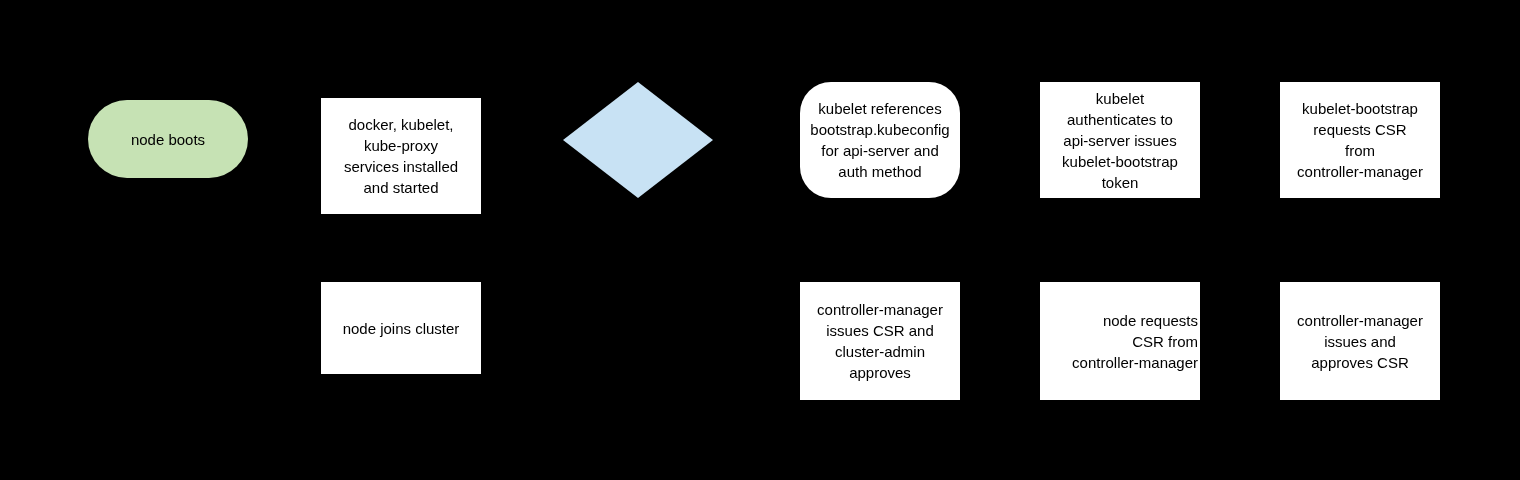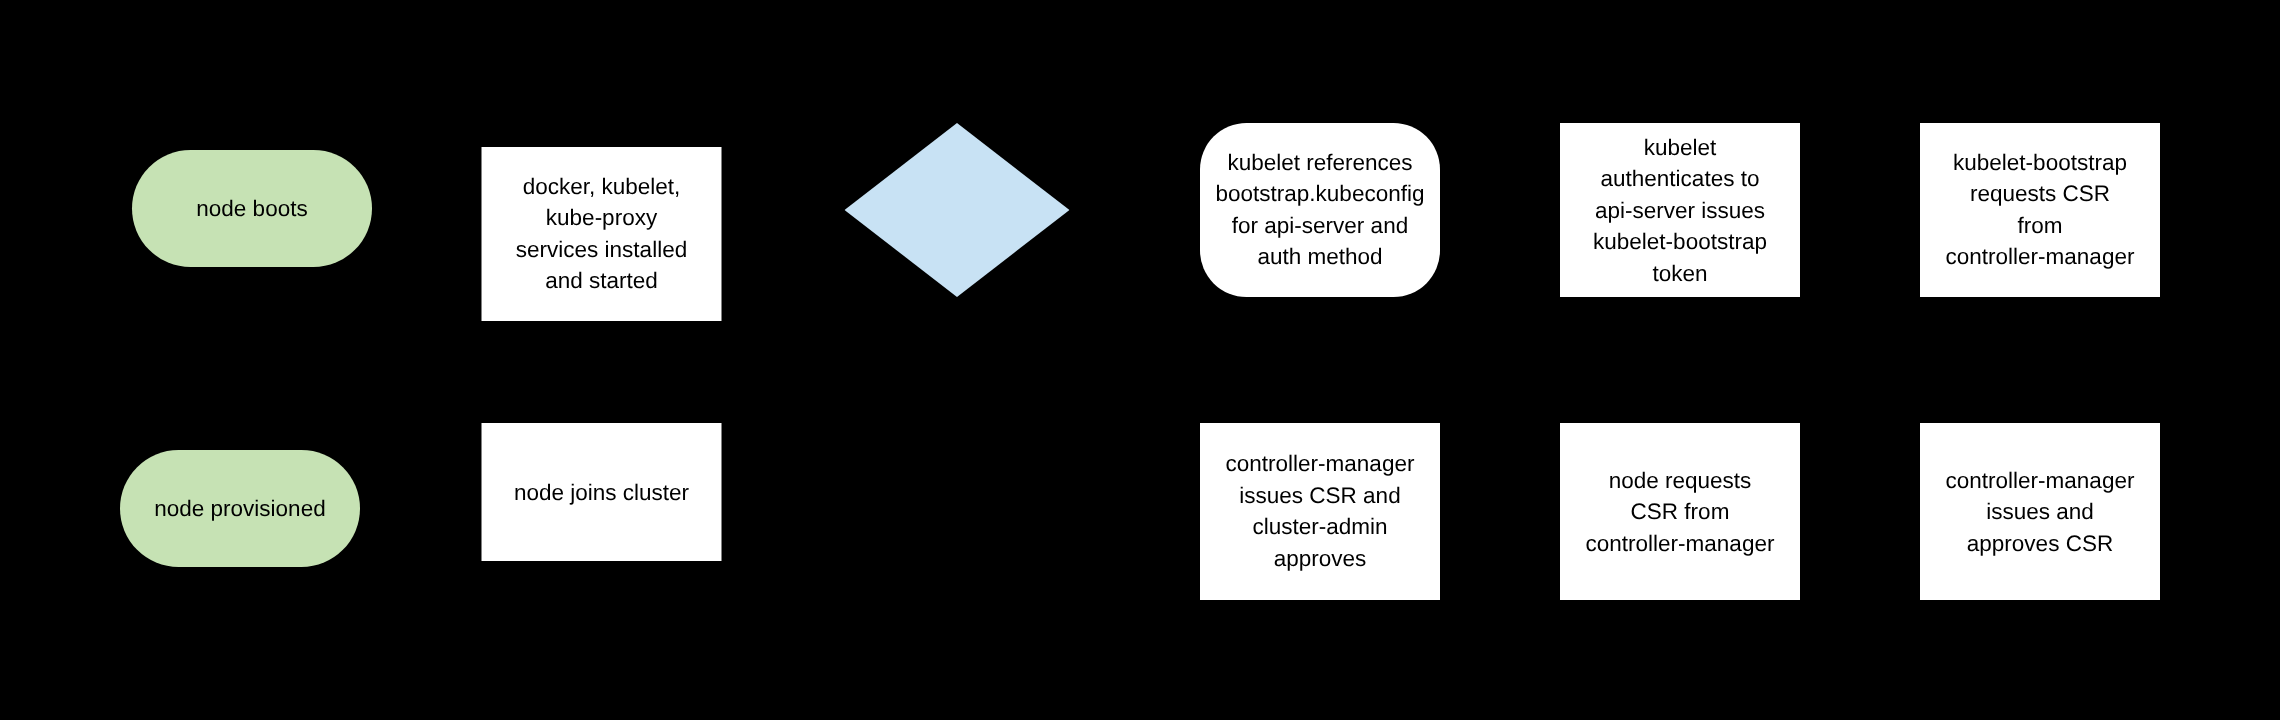--- a/index.html
+++ b/index.html
@@ -95,37 +95,34 @@
 token</span>
   </div>
 
   <div class="node rect" style="left:1280px; top:82px; width:160px; height:116px;">
     <span class="label">kubelet-bootstrap
 requests CSR
 from
 controller-manager</span>
   </div>
 
-  <div class="node pill" style="left:80px; top:300px; width:160px; height:78px;">
-    <span class="label">node provisioned</span>
-  </div>
 
   <div class="node rect" style="left:321px; top:282px; width:160px; height:92px;">
     <span class="label">node joins cluster</span>
   </div>
 
 
   <div class="node rect" style="left:800px; top:282px; width:160px; height:118px;">
     <span class="label">controller-manager
 issues CSR and
 cluster-admin
 approves</span>
   </div>
 
-  <div class="node rect" style="left:1040px; top:282px; width:160px; height:118px;">
+  <div class="node rect" style="left:1040px; top:282px; width:160px; height:118px;text-align:right;">
     <span class="label">node requests
 CSR from
 controller-manager</span>
   </div>
 
   <div class="node rect" style="left:1280px; top:282px; width:160px; height:118px;">
     <span class="label">controller-manager
 issues and
 approves CSR</span>
   </div>

